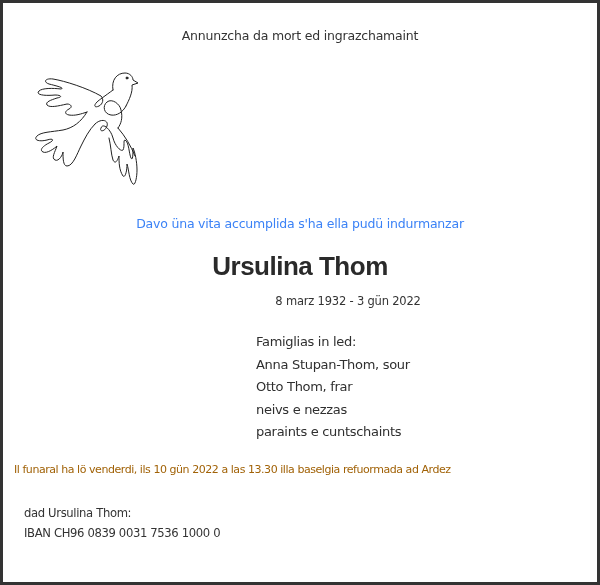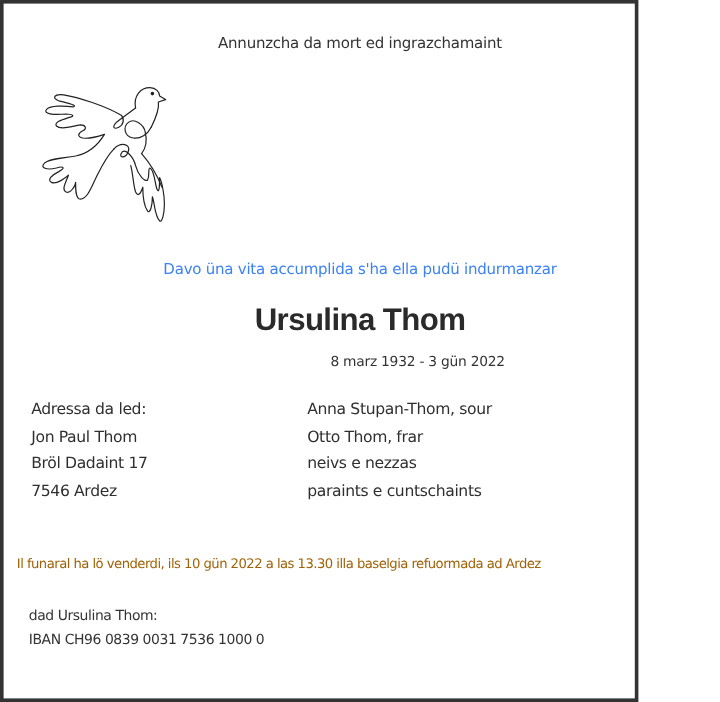--- a/index.html
+++ b/index.html
@@ -1,19 +1,19 @@
 <!DOCTYPE html>
 <html><head>
 <meta charset="utf-8">
 <style>
   html, body { margin: 0; padding: 0; }
   body { width: 600px; height: 585px; background: #fff; overflow: hidden; }
   .frame {
     position: absolute; left: 0; top: 0;
-    width: 532px; height: 585px; box-sizing: border-box;
+    width: 600px; height: 585px; box-sizing: border-box;
     border: 3px solid #333; background: #fff;
     font-family: "DejaVu Sans", sans-serif; color: #2a2a2a;
   }
   .abs { position: absolute; white-space: nowrap; }
   .header-line {
     left: 0; width: 594px; top: 25px; text-align: center;
     font-size: 12.5px; color: #333; letter-spacing: -0.2px;
   }
   .dove { position: absolute; left: 22px; top: 63px; width: 118px; height: 125px; }
   .poem {
@@ -70,28 +70,23 @@
     <path d="M93 62 C 100 70, 106 80, 110 90"></path>
   </svg>
 
 
   <div class="abs intro">Davo üna vita accumplida s'ha ella pudü indurmanzar</div>
 
   <div class="abs name">Ursulina Thom</div>
 
   <div class="abs dates">8 marz 1932 - 3 gün 2022</div>
 
-  <div class="col col-left">
-    <div>Adressa da led:</div>
-    <div>Jon Paul Thom</div>
-    <div>Bröl Dadaint 17</div>
-    <div>7546 Ardez</div>
-  </div>
 
   <div class="col col-right">
+    <div>Famiglias in led:</div>
     <div>Anna Stupan-Thom, sour</div>
     <div>Otto Thom, frar</div>
     <div>neivs e nezzas</div>
     <div>paraints e cuntschaints</div>
   </div>
 
   <div class="abs funeral">Il funaral ha lö venderdi, ils 10 gün 2022 a las 13.30 illa baselgia refuormada ad Ardez</div>
 
   <div class="donation">
     <div>dad Ursulina Thom:</div>

